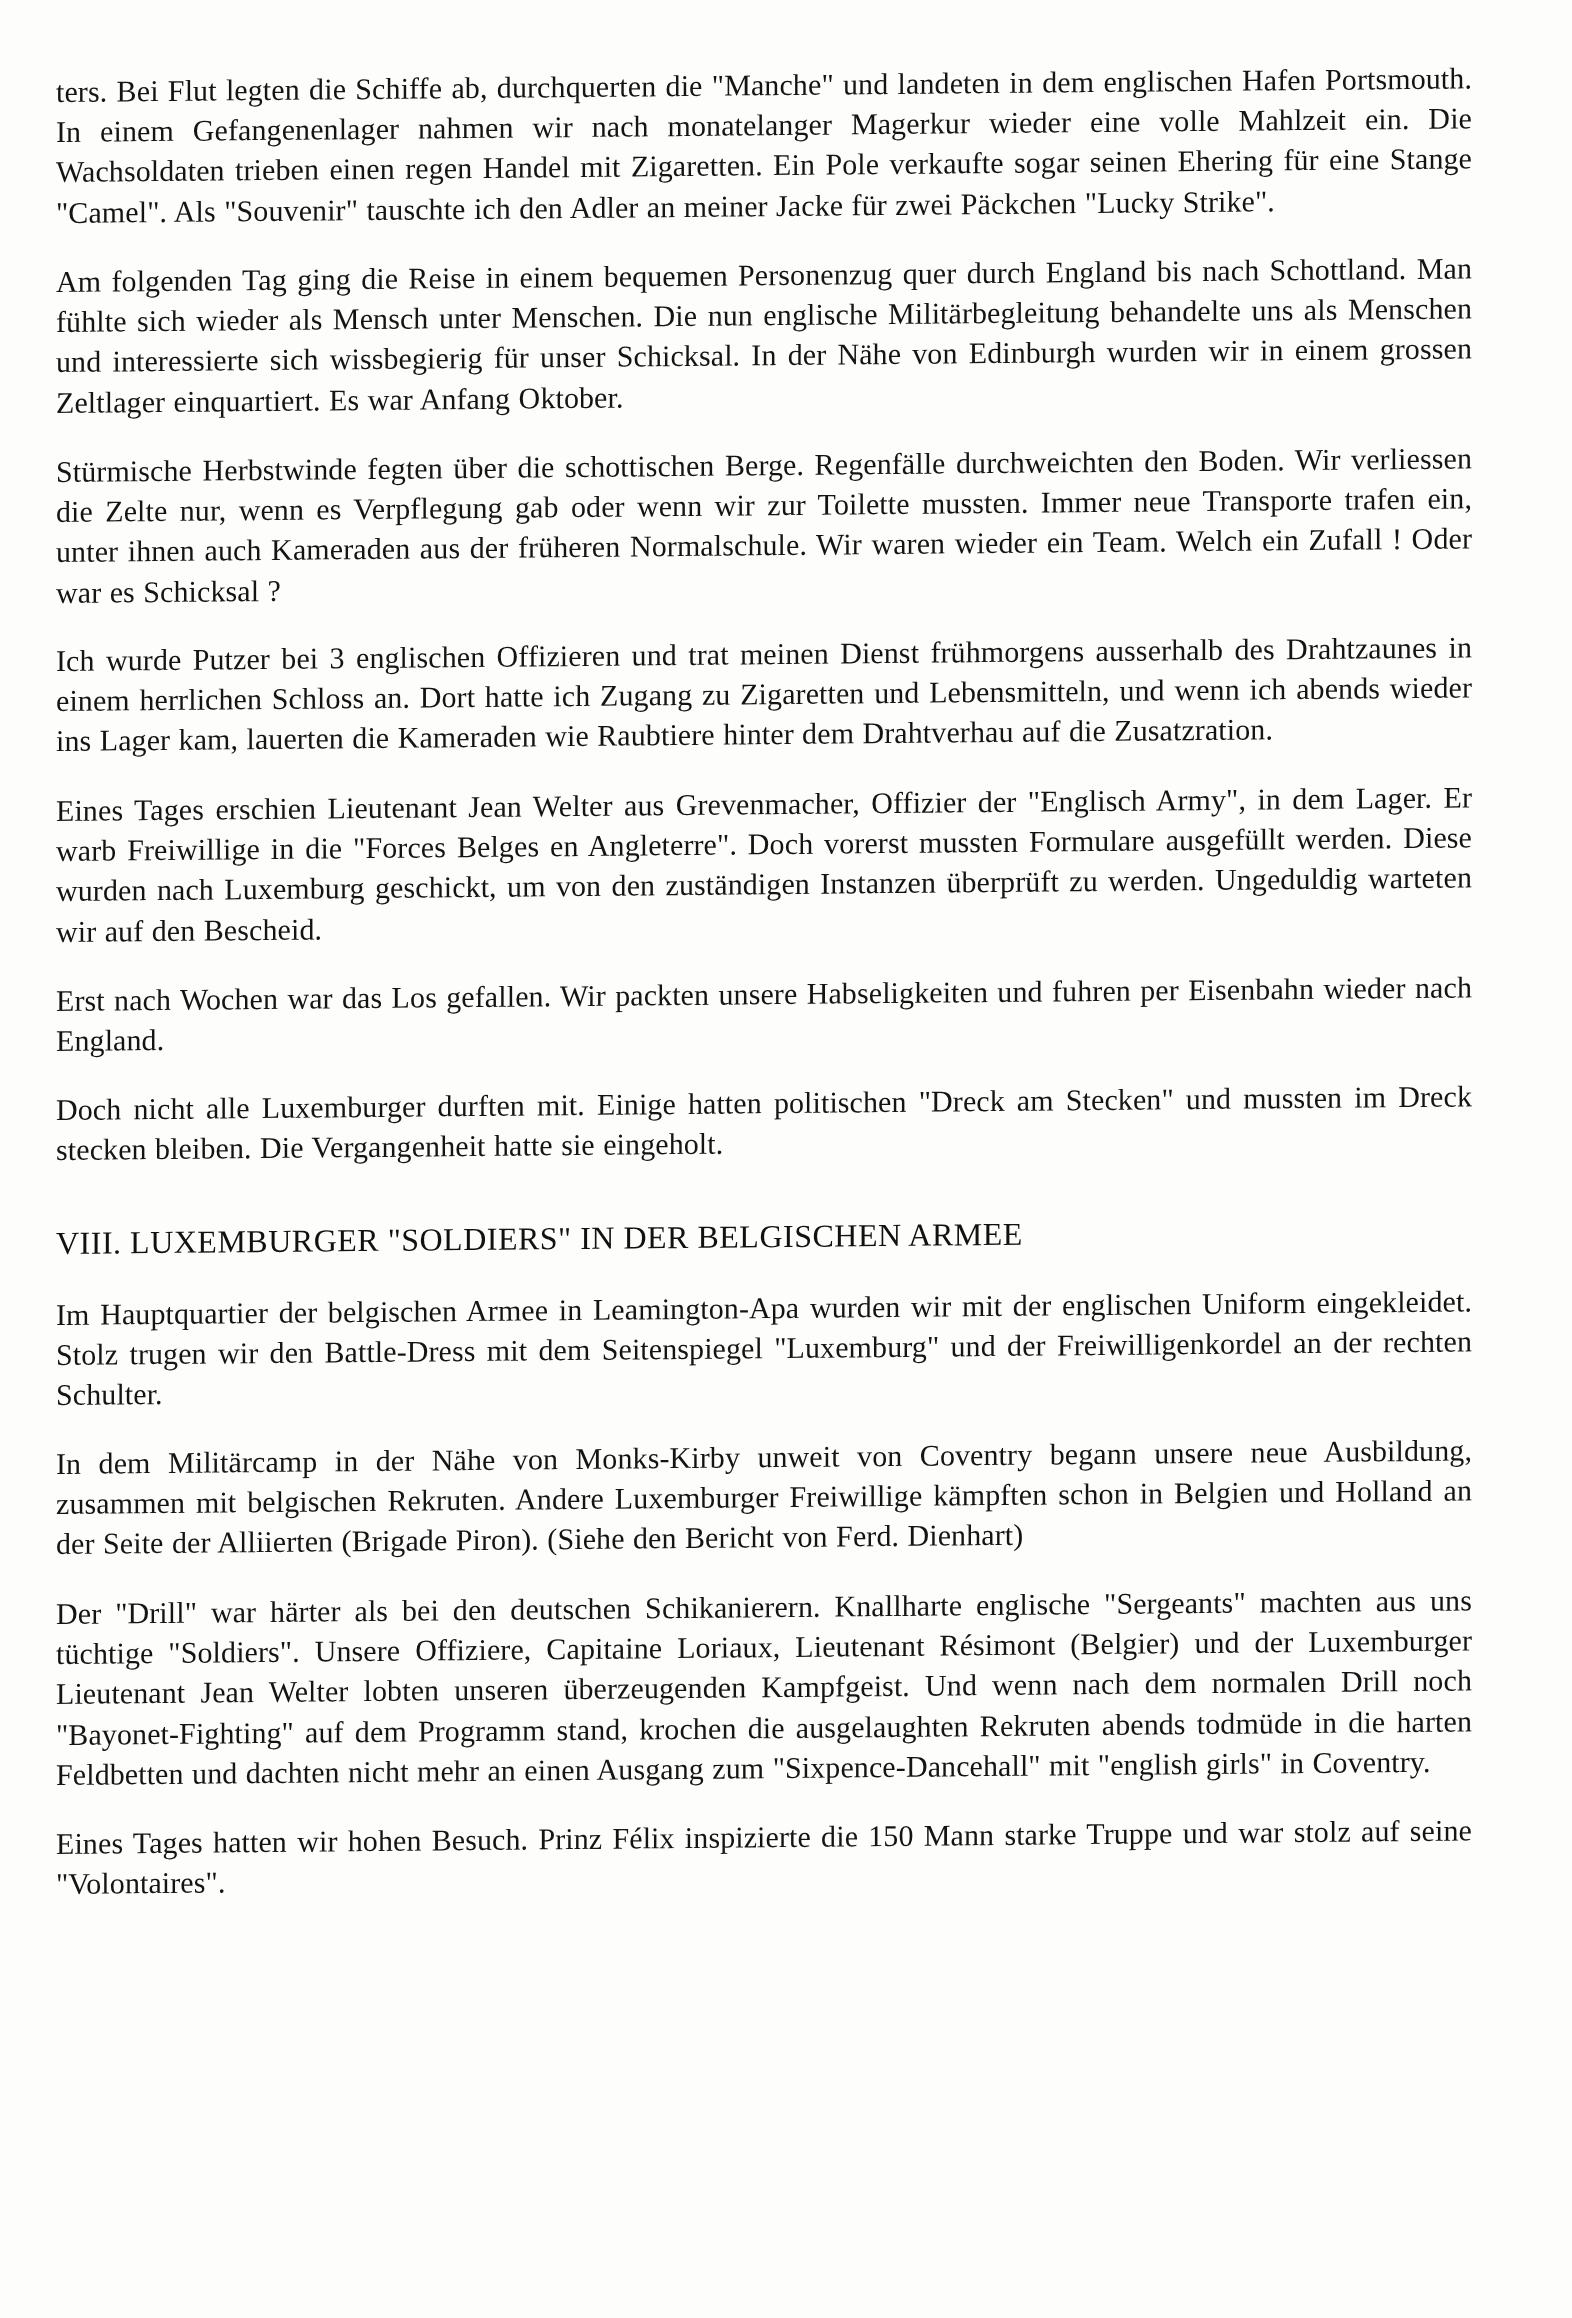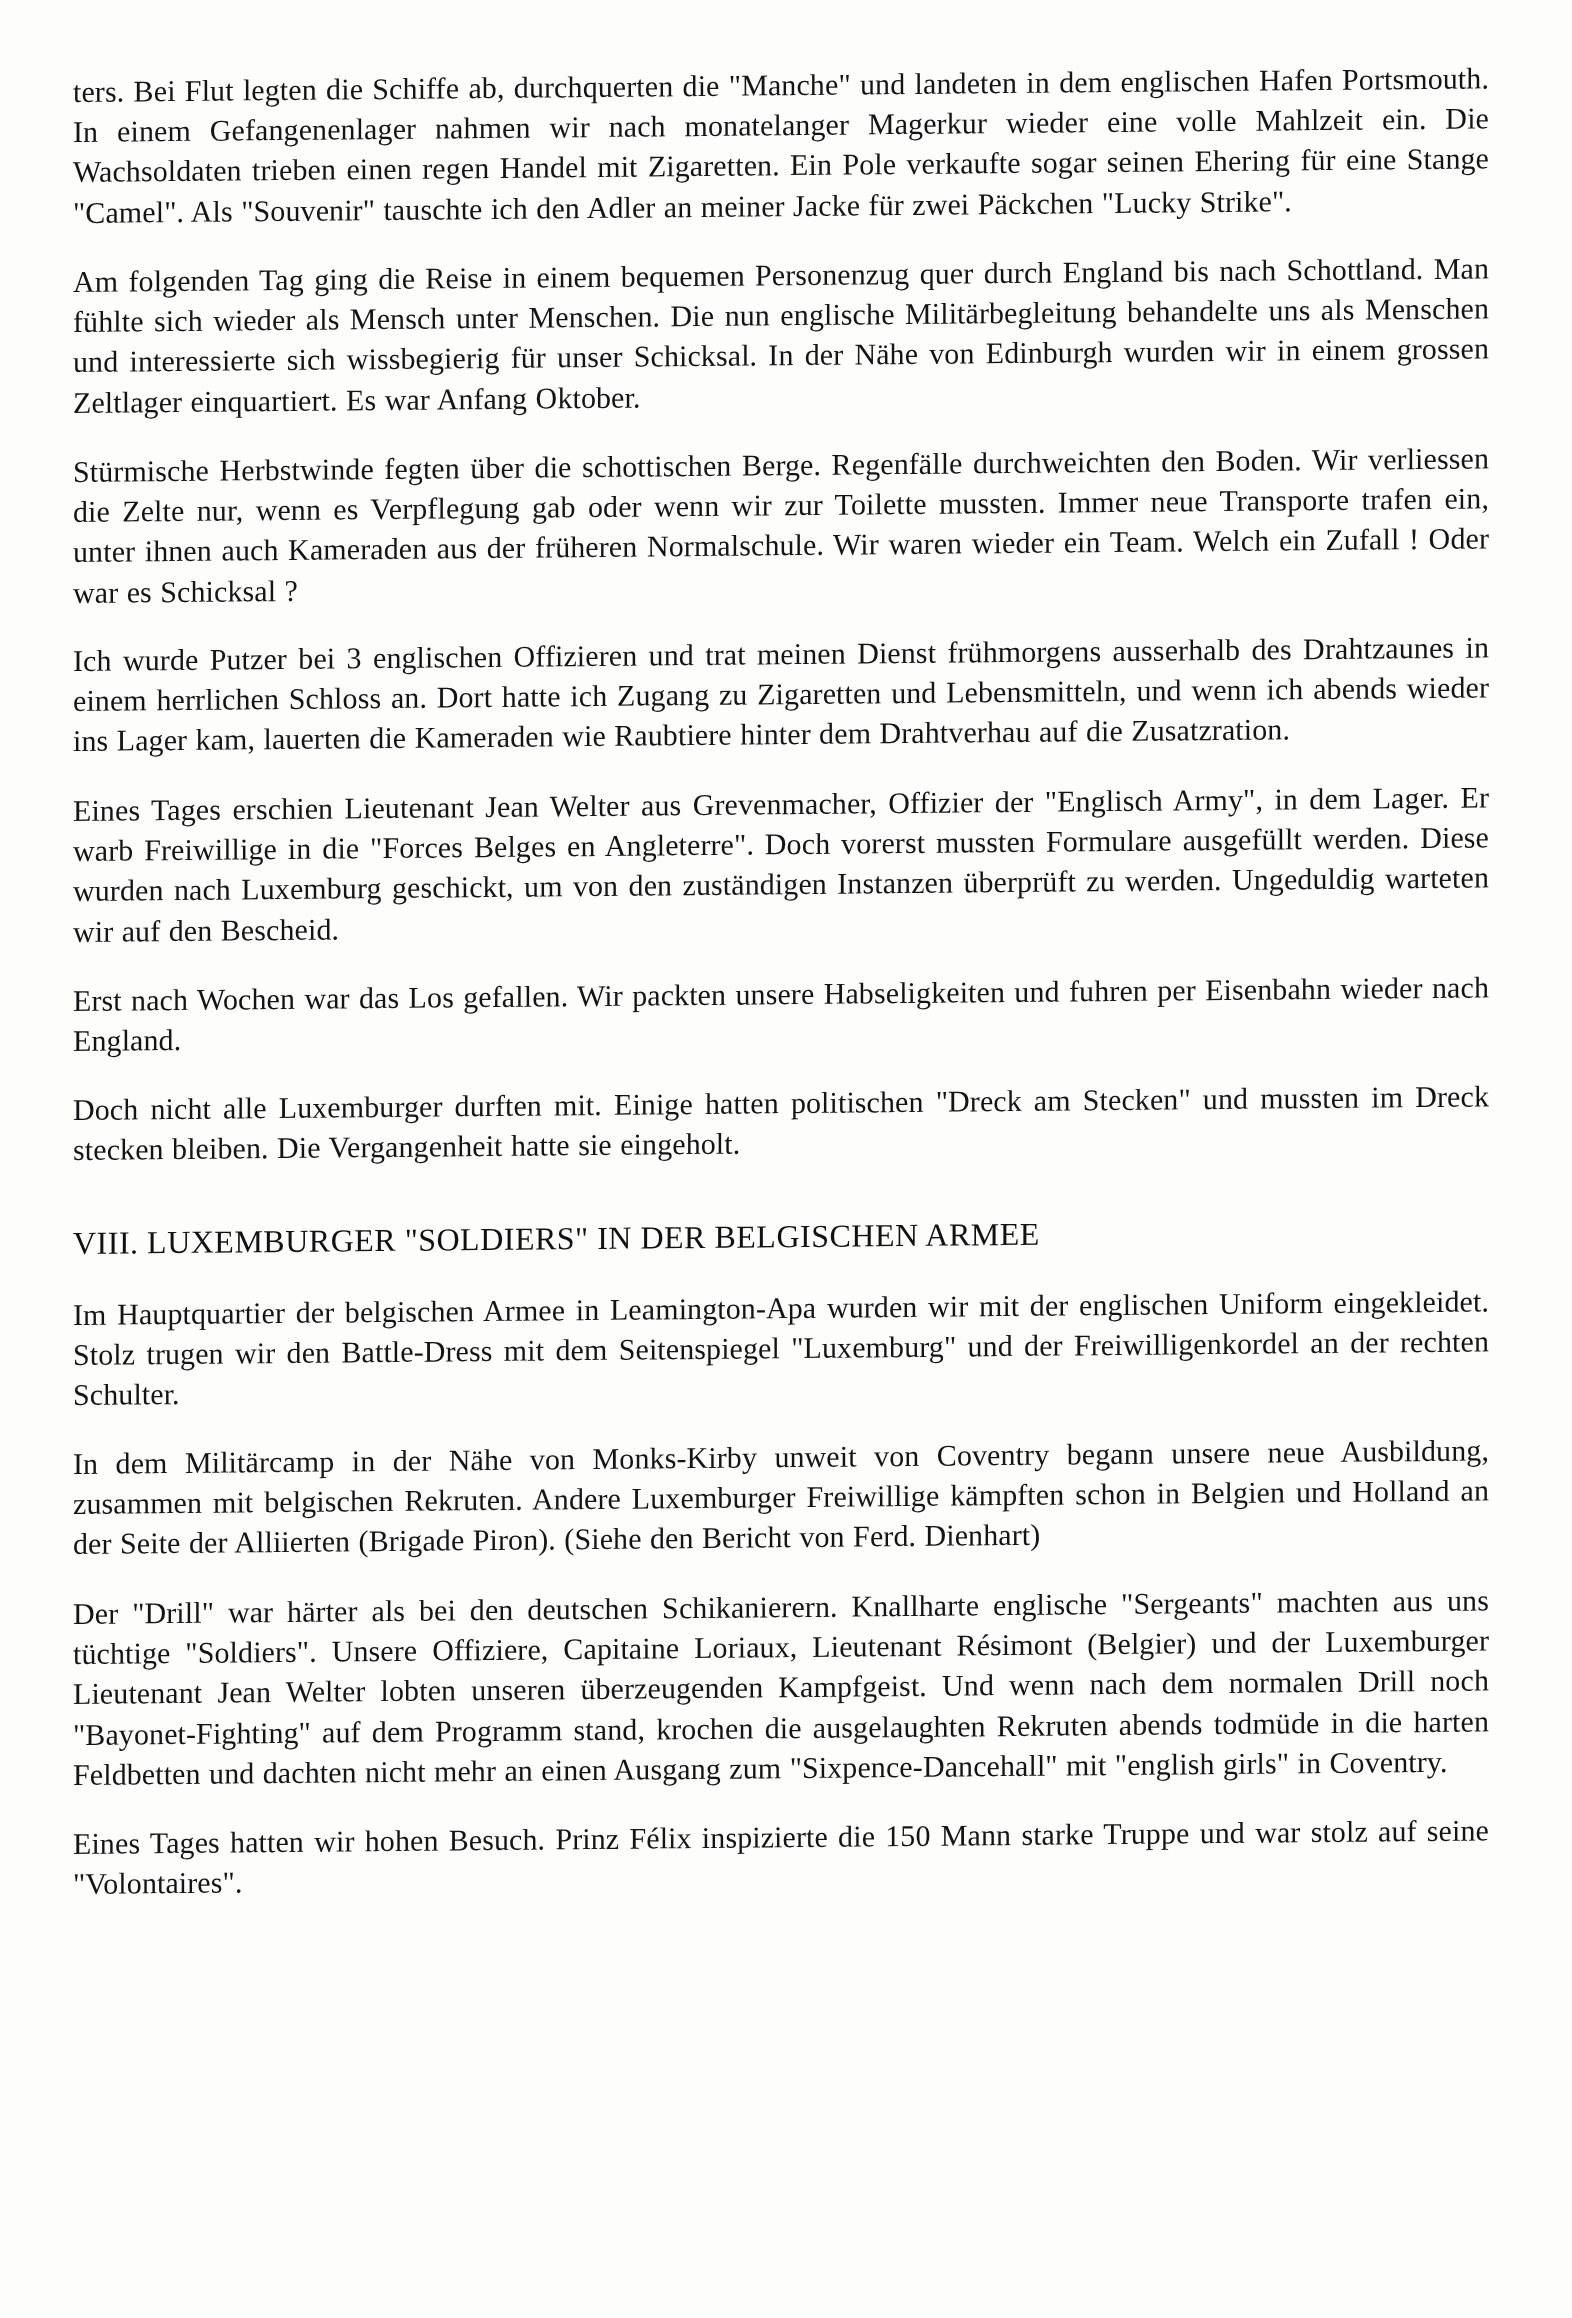--- a/index.html
+++ b/index.html
@@ -18,21 +18,21 @@
   .page {
     position: absolute;
     top: 0;
     left: 0;
     width: 1573px;
     height: 2319px;
     background: #fdfdfb;
   }
   .content {
     position: absolute;
-    left: 73px;
+    left: 56px;
     top: 72px;
     width: 1416px;
   }
   p.para {
     margin: 0 0 29px 0;
     font-size: 30px;
     line-height: 1.34;
     text-align: justify;
     text-justify: inter-word;
     letter-spacing: 0.1px;

